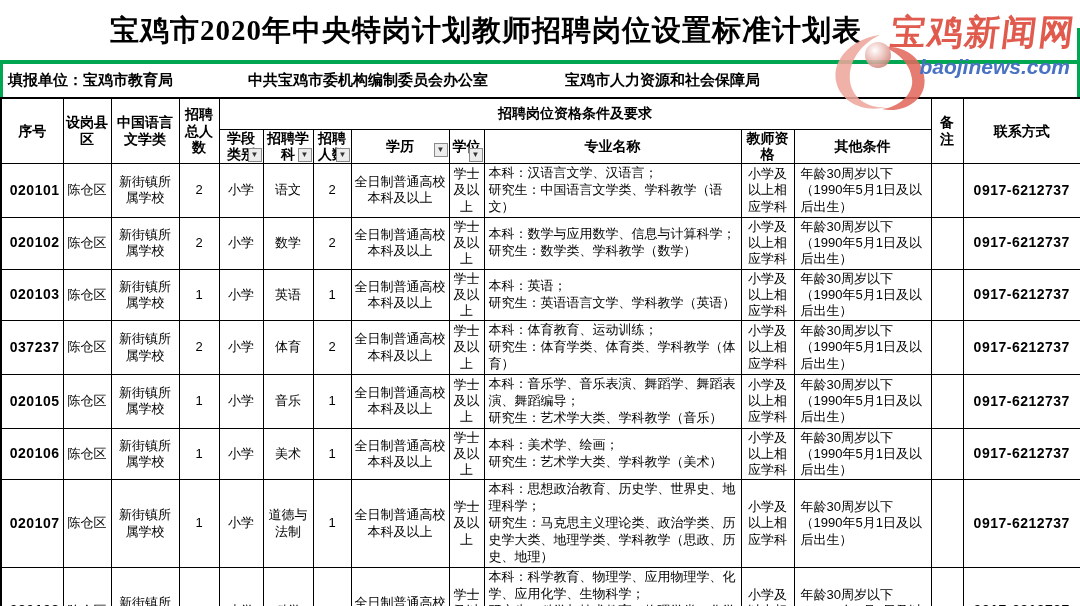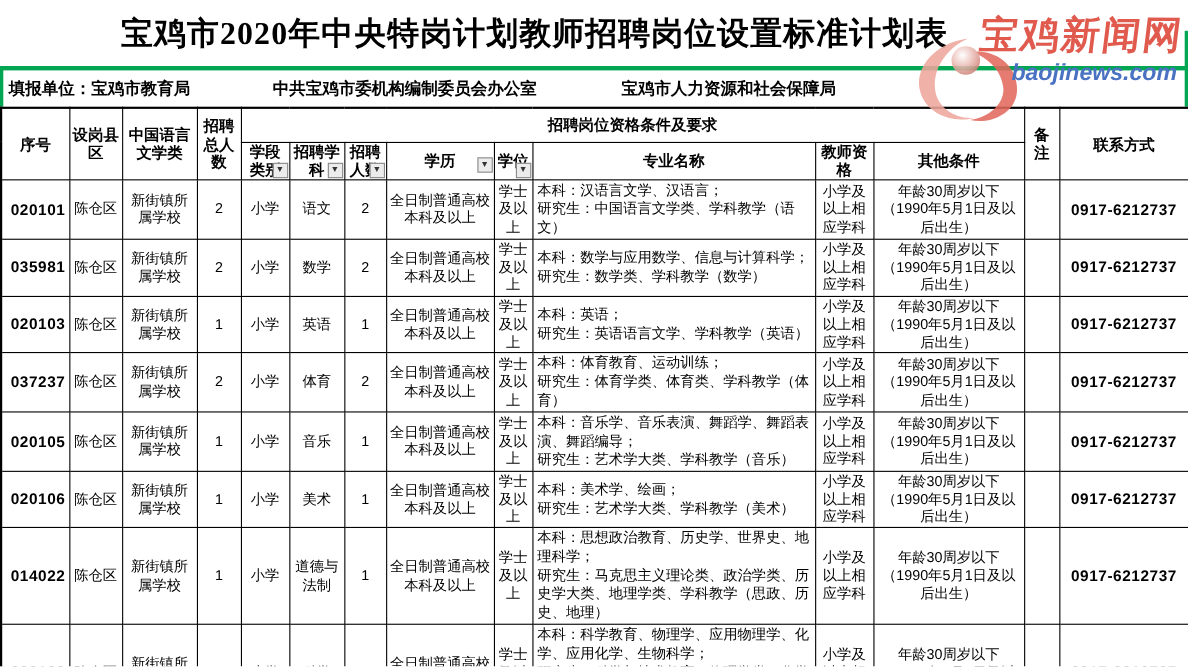--- a/index.html
+++ b/index.html
@@ -53,21 +53,21 @@
   th.has-filter{position:relative;}
   .filter-btn{
     position:absolute;right:1px;bottom:1px;width:14px;height:14px;box-sizing:border-box;
     background:#ececec;border:1px solid #8a8a8a;display:flex;align-items:center;justify-content:center;
     cursor:pointer;
   }
   .filter-btn .arr{font-size:8px;line-height:1;color:#333;transform:translateY(-.5px);}
   th.th-edu .filter-btn{bottom:6px;}
   td.c-id{font-weight:bold;font-size:14px;letter-spacing:.5px;text-align:right;}
   td.c-major{text-align:left;white-space:pre-line;padding:1px 4px;line-height:1.3;margin-left:12px;}
-  td.c-other{text-align:center;padding:1px 6px;}
+  td.c-other{text-align:left;padding:1px 6px;}
   td.c-contact{font-size:14px;letter-spacing:.5px;font-weight:bold;}
 </style>
 </head>
 <body>
 
 <div id="stage">
 
   <div class="page-title">宝鸡市2020年中央特岗计划教师招聘岗位设置标准计划表</div>
 
   <div class="logo">
@@ -172,21 +172,21 @@
           <td>全日制普通高校本科及以上</td>
           <td>学士及以上</td>
           <td class="c-major">本科：汉语言文学、汉语言；
 研究生：中国语言文学类、学科教学（语文）</td>
           <td>小学及以上相应学科</td>
           <td class="c-other">年龄30周岁以下（1990年5月1日及以后出生）</td>
           <td></td>
           <td class="c-contact">0917-6212737</td>
         </tr>
         <tr style="height: 48px;">
-          <td class="c-id">035981</td>
+          <td class="c-id">020102</td>
           <td>陈仓区</td>
           <td>新街镇所属学校</td>
           <td>2</td>
           <td>小学</td>
           <td>数学</td>
           <td>2</td>
           <td>全日制普通高校本科及以上</td>
           <td>学士及以上</td>
           <td class="c-major">本科：数学与应用数学、信息与计算科学；
 研究生：数学类、学科教学（数学）</td>
@@ -257,21 +257,21 @@
           <td>全日制普通高校本科及以上</td>
           <td>学士及以上</td>
           <td class="c-major">本科：美术学、绘画；
 研究生：艺术学大类、学科教学（美术）</td>
           <td>小学及以上相应学科</td>
           <td class="c-other">年龄30周岁以下（1990年5月1日及以后出生）</td>
           <td></td>
           <td class="c-contact">0917-6212737</td>
         </tr>
         <tr style="height: 80px;">
-          <td class="c-id">014022</td>
+          <td class="c-id">020107</td>
           <td>陈仓区</td>
           <td>新街镇所属学校</td>
           <td>1</td>
           <td>小学</td>
           <td>道德与法制</td>
           <td>1</td>
           <td>全日制普通高校本科及以上</td>
           <td>学士及以上</td>
           <td class="c-major">本科：思想政治教育、历史学、世界史、地理科学；
 研究生：马克思主义理论类、政治学类、历史学大类、地理学类、学科教学（思政、历史、地理）</td>

